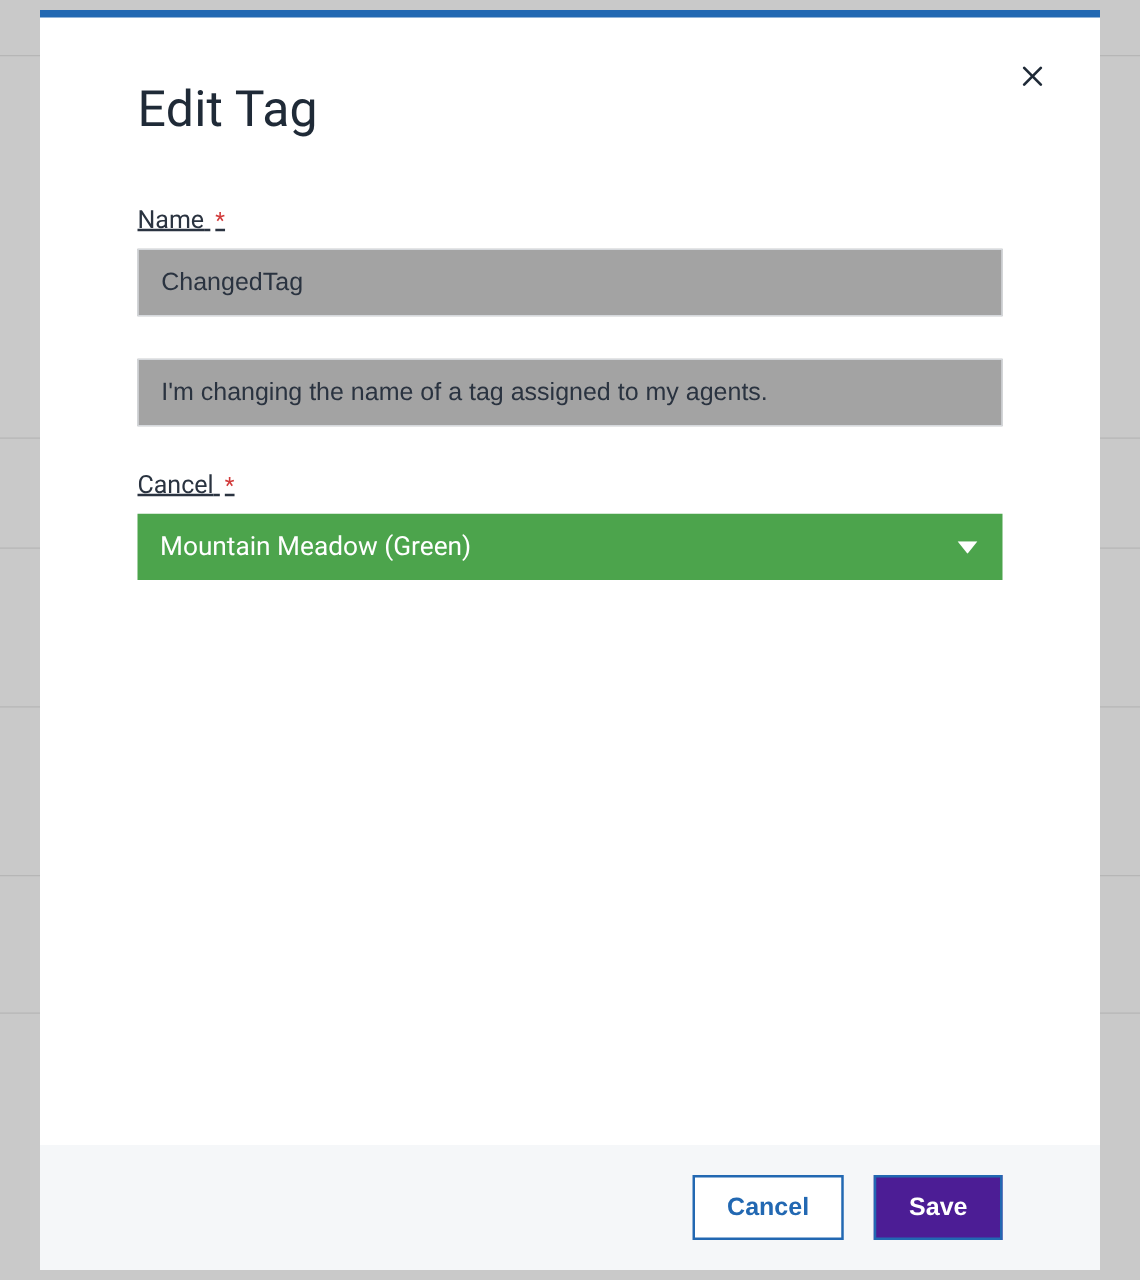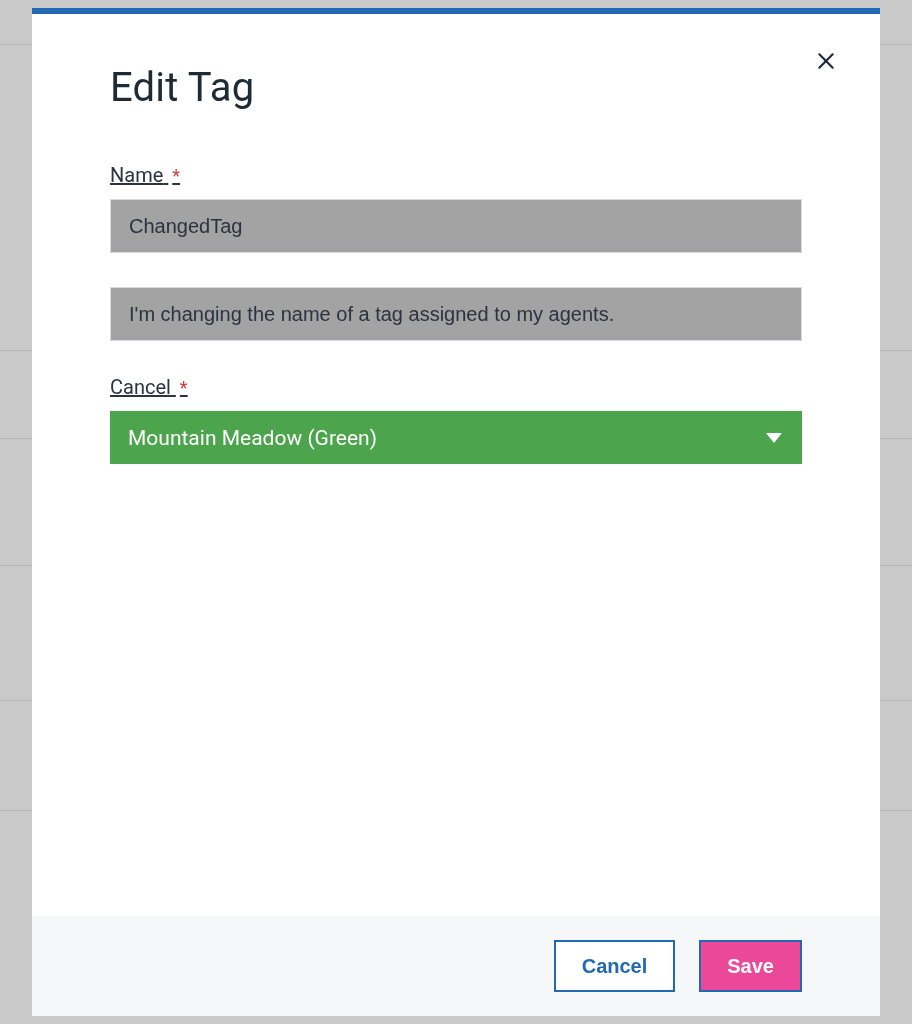--- a/index.html
+++ b/index.html
@@ -105,21 +105,21 @@
       cursor: pointer;
       display: inline-flex; align-items: center; justify-content: center;
       min-width: 96px;
     }
     .btn-secondary {
       background: #ffffff;
       color: #2268b2;
       border: 2px solid #2268b2;
     }
     .btn-primary {
-      background: #ec4899;
+      background: #4c1d95;
       color: #ffffff;
       border: 2px solid #2268b2;
     }
   </style>
 </head>
 <body>
 
 <div class="backdrop-lines">
   <div style="top:44px"></div>
   <div style="top:350px"></div>

